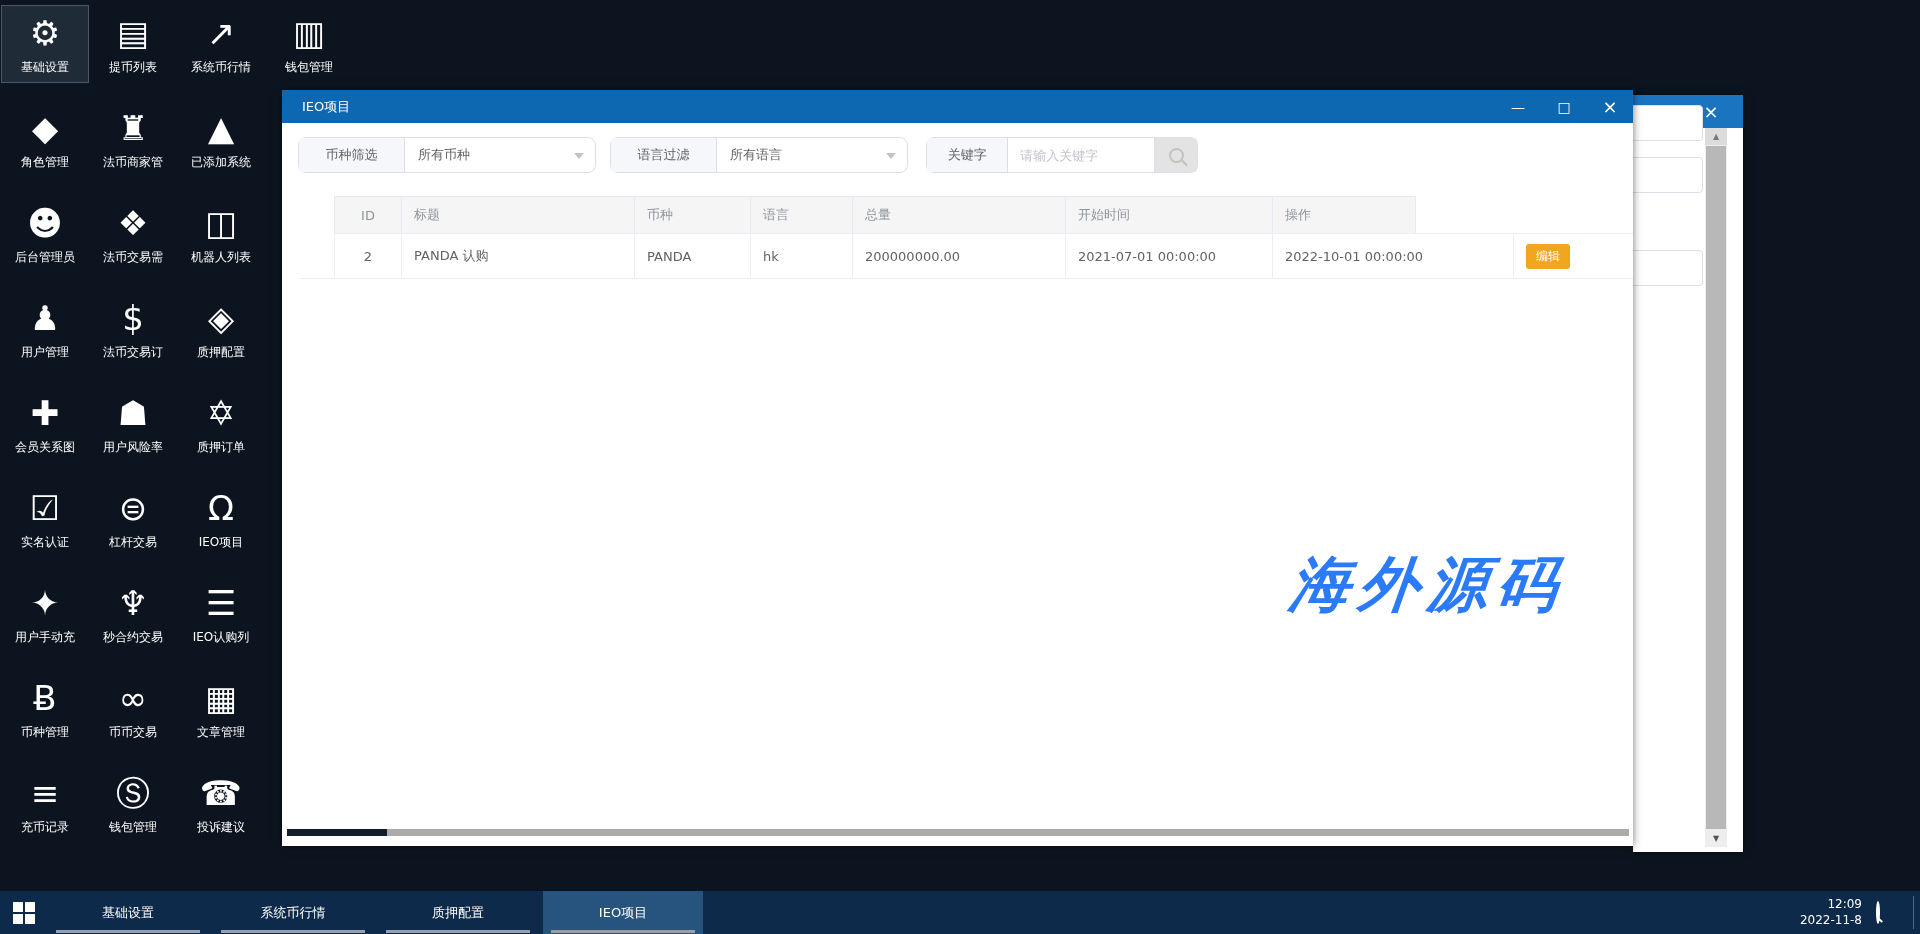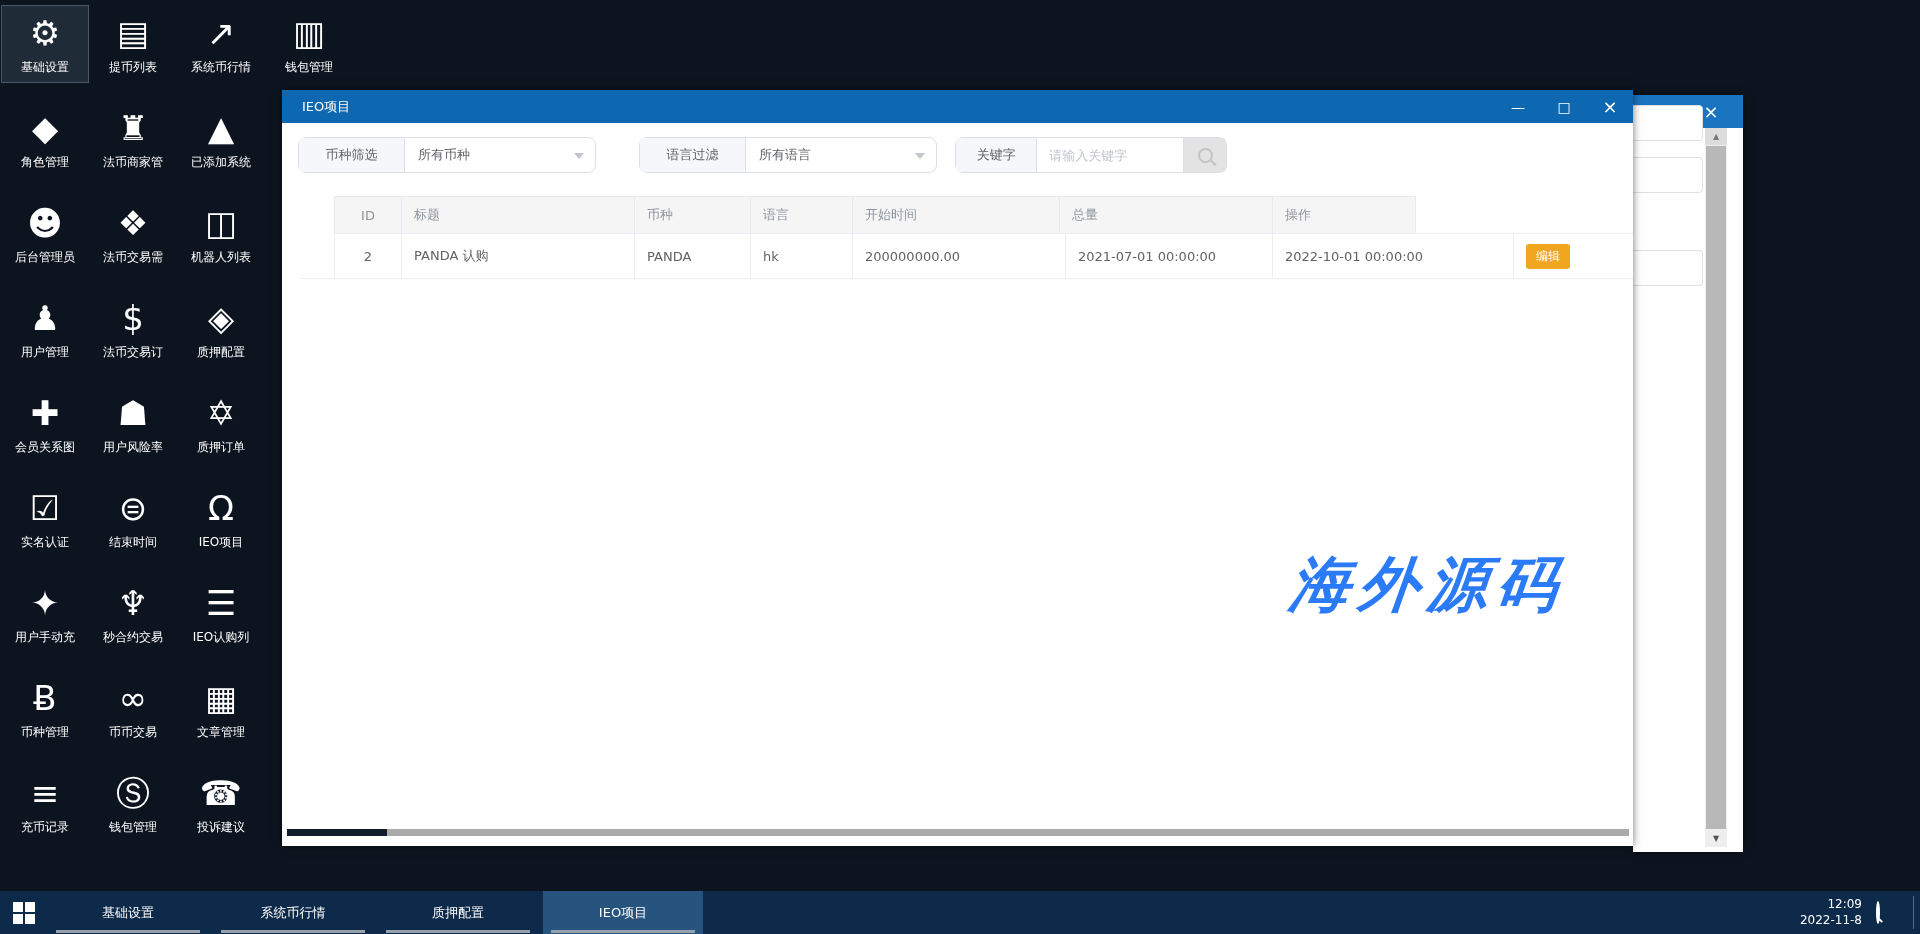--- a/index.html
+++ b/index.html
@@ -151,21 +151,21 @@
     <div class="tile" style="left: 178px; top: 386px;">
       <span class="glyph">✡</span>
       <span class="lbl">质押订单</span>
     </div>
     <div class="tile" style="left: 2px; top: 481px;">
       <span class="glyph">☑</span>
       <span class="lbl">实名认证</span>
     </div>
     <div class="tile" style="left: 90px; top: 481px;">
       <span class="glyph">⊜</span>
-      <span class="lbl">结束时间</span>
+      <span class="lbl">杠杆交易</span>
     </div>
     <div class="tile" style="left: 178px; top: 481px;">
       <span class="glyph">Ω</span>
       <span class="lbl">IEO项目</span>
     </div>
     <div class="tile" style="left: 2px; top: 576px;">
       <span class="glyph">✦</span>
       <span class="lbl">用户手动充</span>
     </div>
     <div class="tile" style="left: 90px; top: 576px;">
@@ -229,21 +229,21 @@
   <div class="win-content">
 
     <div class="filters">
       <div class="fgroup" style="width:298px">
         <span class="flabel" style="width:106px">币种筛选</span>
         <span class="fvalue" style="width:192px">
           <span>所有币种</span>
           <i class="caret"></i>
         </span>
       </div>
-      <div class="fgroup" style="width:298px;margin-left:43px">
+      <div class="fgroup" style="width:298px;margin-left:14px">
         <span class="flabel" style="width:106px">语言过滤</span>
         <span class="fvalue" style="width:192px">
           <span>所有语言</span>
           <i class="caret"></i>
         </span>
       </div>
       <div class="fgroup" style="width:272px;margin-left:18px">
         <span class="flabel" style="width:83px">关键字</span>
         <input class="kinput" placeholder="请输入关键字" style="">
         <span class="searchbtn">
@@ -251,22 +251,22 @@
         </span>
       </div>
     </div>
 
     <div class="dtable" id="data-table">
         <div class="trow thead">
           <div class="tcell" style="width: 68px;">ID</div>
           <div class="tcell" style="width: 233px;">标题</div>
           <div class="tcell" style="width: 116px;">币种</div>
           <div class="tcell" style="width: 102px;">语言</div>
+          <div class="tcell" style="width: 213px;">总量</div>
           <div class="tcell" style="width: 207px;">开始时间</div>
-          <div class="tcell" style="width: 213px;">总量</div>
           <div class="tcell" style="width: 143px;">操作</div>
         </div>
         <div class="trow tbody">
           <div class="tcell" style="width: 68px;">2</div>
           <div class="tcell" style="width: 233px;">PANDA 认购</div>
           <div class="tcell" style="width: 116px;">PANDA</div>
           <div class="tcell" style="width: 102px;">hk</div>
           <div class="tcell" style="width: 213px;">200000000.00</div>
           <div class="tcell" style="width: 207px;">2021-07-01 00:00:00</div>
           <div class="tcell" style="width: 241px;">2022-10-01 00:00:00</div>

